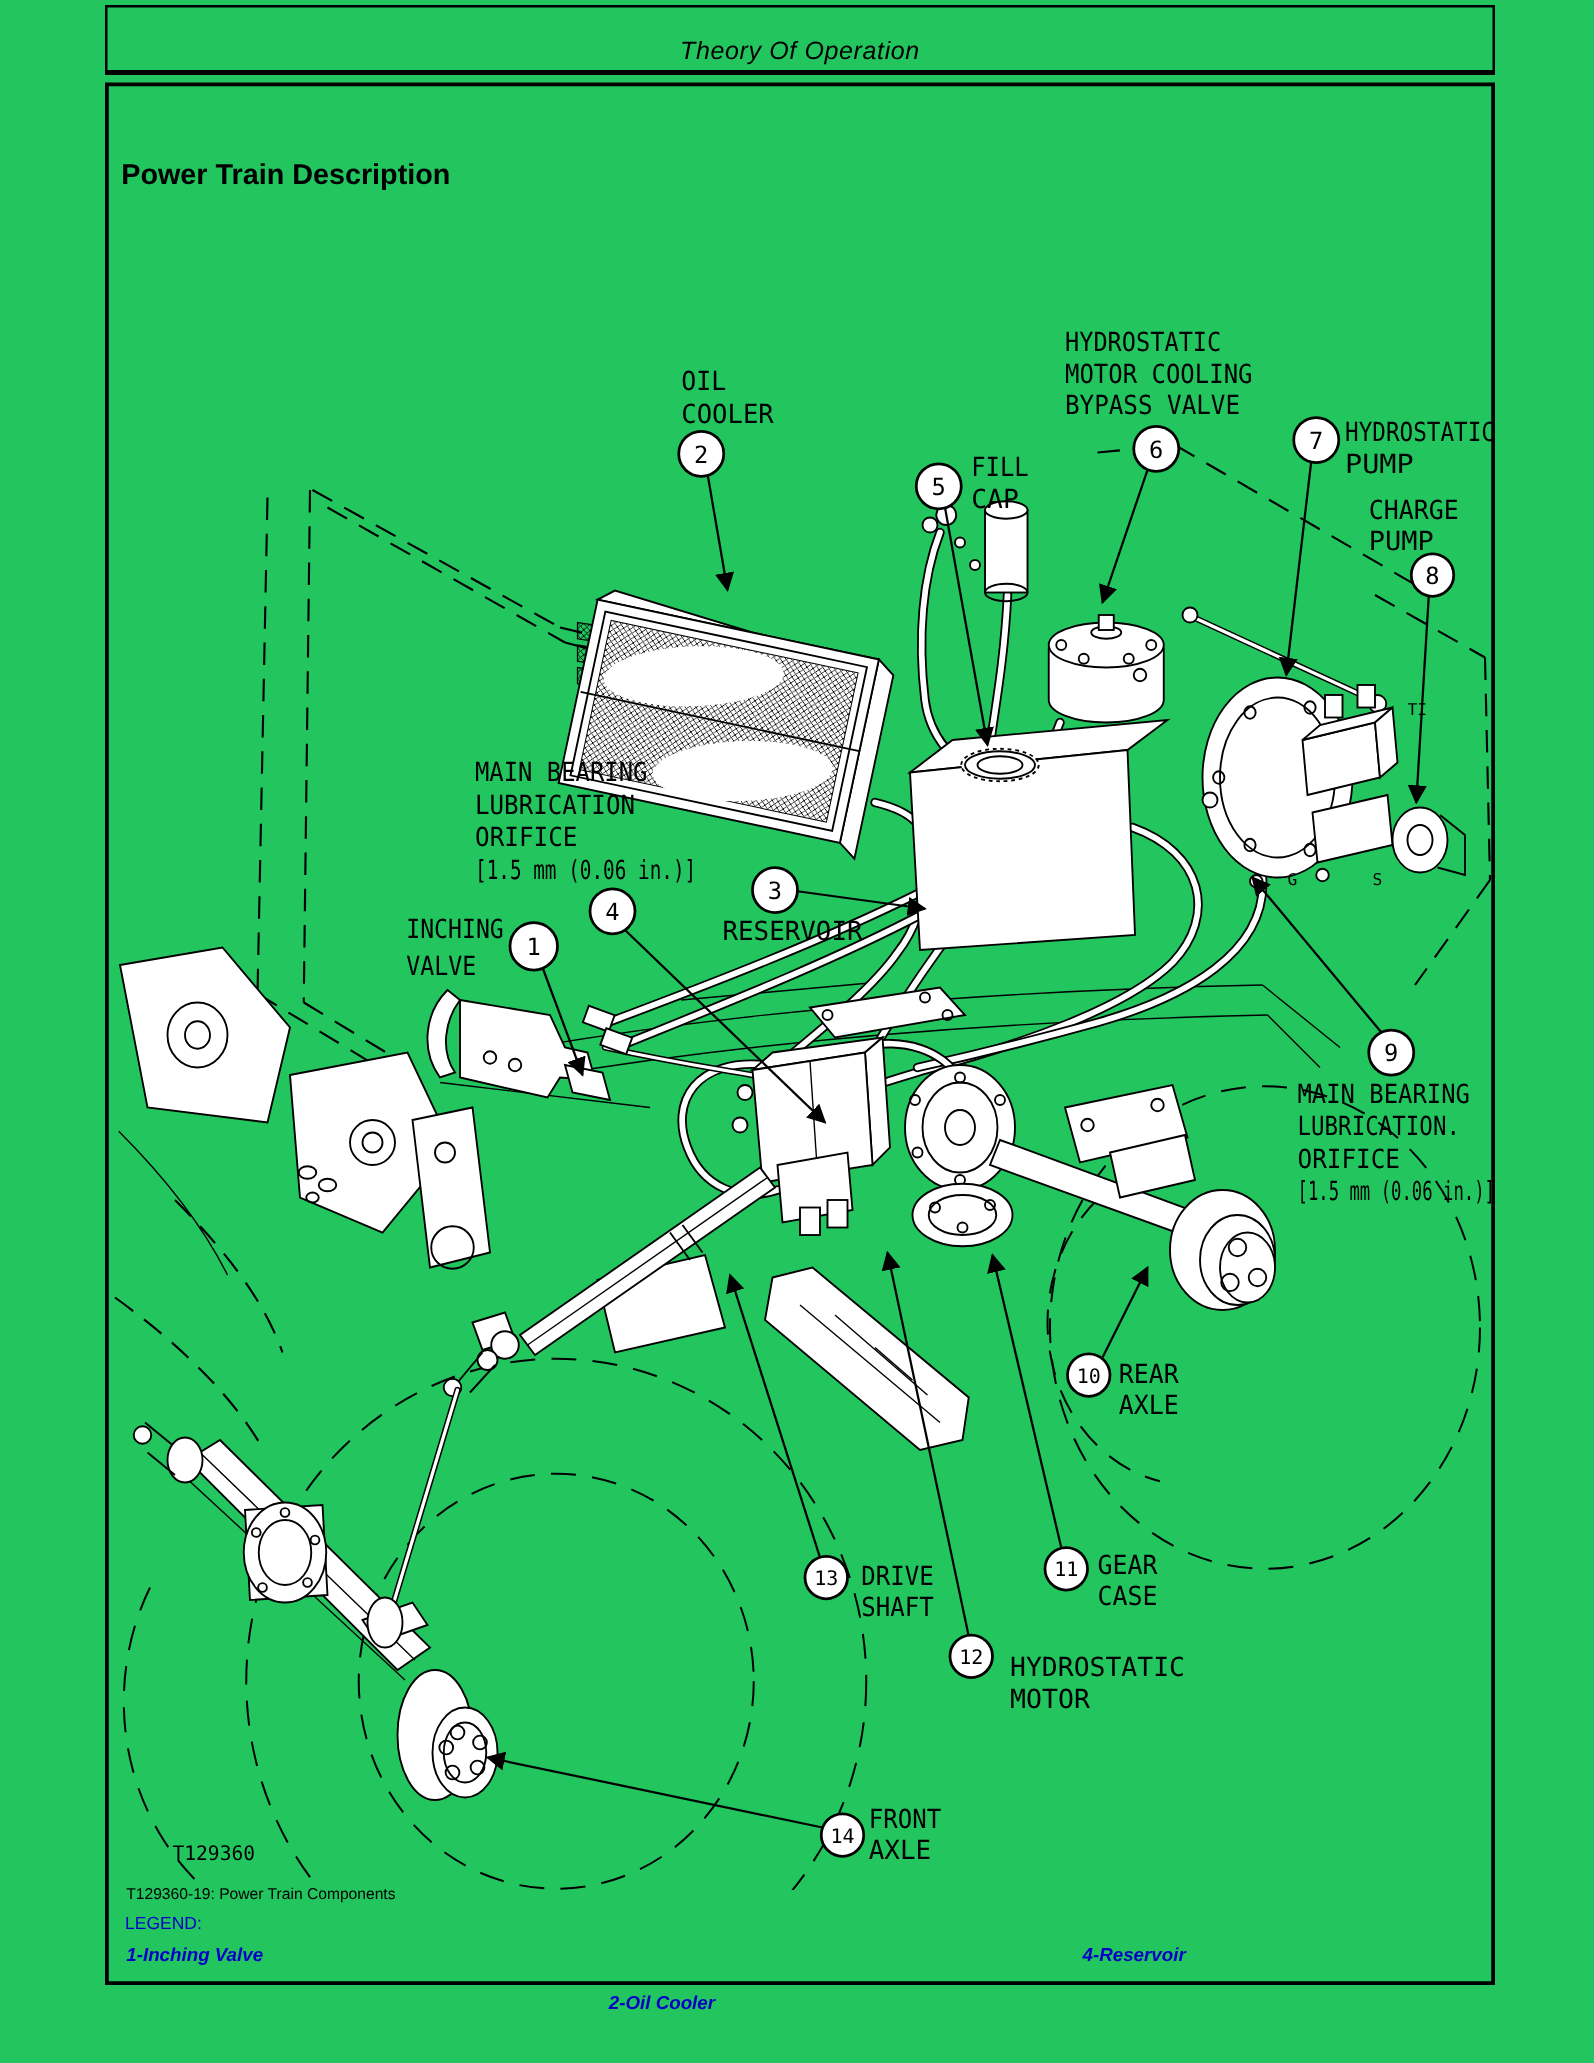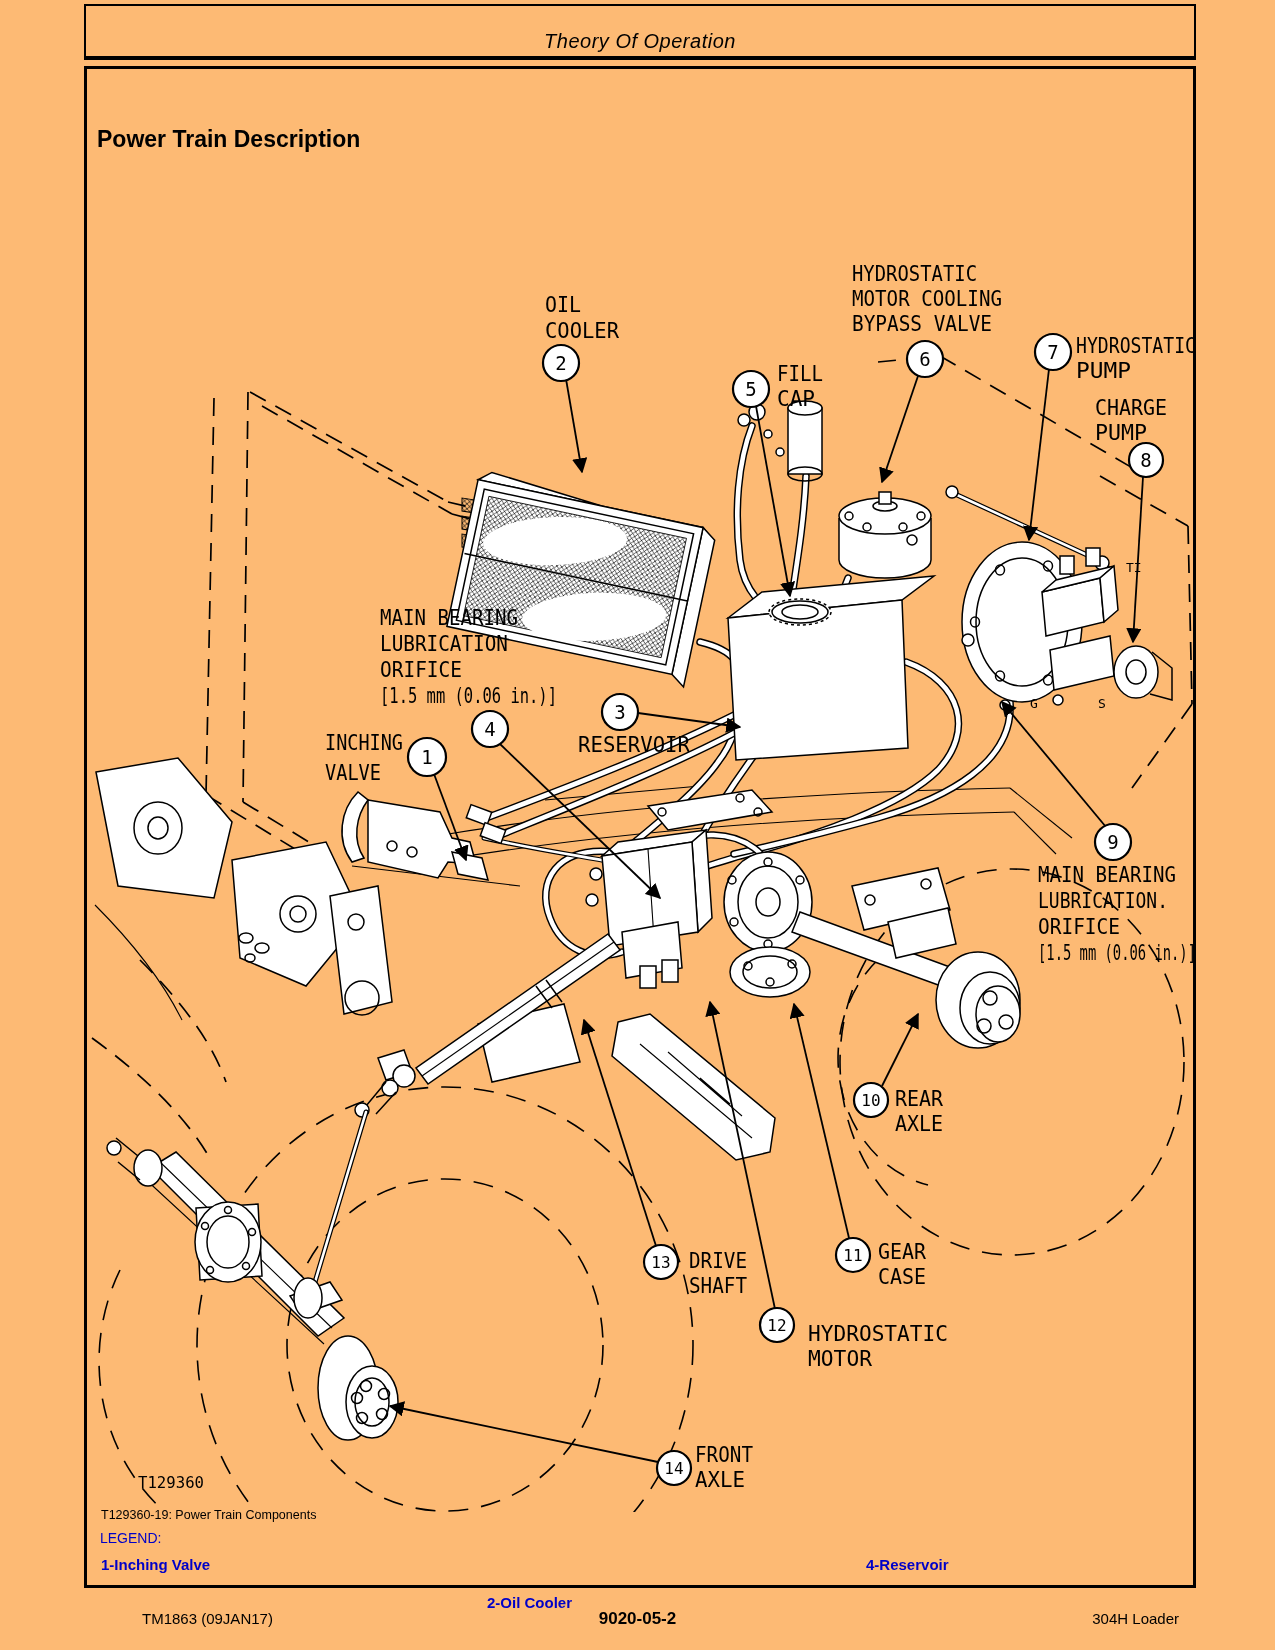--- a/index.html
+++ b/index.html
@@ -1,16 +1,16 @@
 <!DOCTYPE html>
 <html><head>
 <meta charset="utf-8">
 <style>
   html,body{margin:0;padding:0;background:#e8e8e8;}
-  .page{position:relative;width:1275px;height:1650px;background:#fdba74;
+  .page{position:relative;width:1275px;height:1650px;background:#22c55e;
         font-family:"Liberation Sans",sans-serif;color:#000;overflow:hidden;}
   .hdr-box{position:absolute;left:84px;top:4px;width:1108px;height:50px;
            border:2px solid #000;border-bottom:4px solid #000;}
   .hdr-title{position:absolute;left:0;right:0;bottom:3px;text-align:center;
              font-style:italic;font-size:20px;letter-spacing:.5px;}
   .main-box{position:absolute;left:84px;top:66px;width:1106px;height:1516px;
             border:3px solid #000;}
   .sec-title{position:absolute;left:97px;top:82px;font-size:23px;font-weight:bold;margin-top:44px;}
   svg.art{position:absolute;left:0;top:0;width:1275px;height:1650px;}
   svg text{font-family:"DejaVu Sans Mono",monospace;fill:#000;}
@@ -25,21 +25,21 @@
   .dash{stroke:#000;stroke-width:1.7;fill:none;stroke-dasharray:18 11;}
   .dashf{stroke:#000;stroke-width:1.6;fill:none;stroke-dasharray:20 13;}
   .tubeO{fill:none;stroke:#000;stroke-width:7.5;stroke-linecap:round;}
   .tubeI{fill:none;stroke:#fff;stroke-width:4.6;stroke-linecap:round;}
   .pipeO{fill:none;stroke:#000;stroke-width:5;stroke-linecap:round;}
   .pipeI{fill:none;stroke:#fff;stroke-width:2.6;stroke-linecap:round;}
   .leader{stroke:#000;stroke-width:1.8;fill:none;}
   .co{fill:#fff;stroke:#000;stroke-width:2.2;}
   .caption{position:absolute;left:101px;top:1508px;font-size:12.5px;}
   .legend-title{position:absolute;left:100px;top:1530px;font-size:14px;}
-  .legend-item{position:absolute;top:1556px;font-size:15px;font-weight:bold;}
+  .legend-item{position:absolute;top:1556px;font-size:15px;font-weight:bold;font-style:italic;}
   .footer{position:absolute;left:0;top:1606px;width:1275px;height:30px;font-size:15px;}
   .f-left{position:absolute;left:142px;top:4px;}
   .f-center{position:absolute;left:0;right:0;text-align:center;top:3px;
             font-size:17px;font-weight:bold;}
   .f-right{position:absolute;right:96px;top:4px;}
 </style>
 </head>
 <body>
 
 <div class="page">
@@ -454,19 +454,14 @@
     </g>
   </svg>
 
   <div class="caption">T129360-19: Power Train Components</div>
 
   <div class="legend-title" style="color: rgb(0, 0, 200);">LEGEND:</div>
   <div class="legend-item" style="left: 101px; color: rgb(0, 0, 200);">1-Inching Valve</div>
   <div class="legend-item" style="left: 487px; color: rgb(0, 0, 200); margin-top: 38px;">2-Oil Cooler</div>
   <div class="legend-item" style="left: 866px; color: rgb(0, 0, 200);">4-Reservoir</div>
 
-  <div class="footer">
-    <span class="f-left">TM1863 (09JAN17)</span>
-    <span class="f-center">9020-05-2</span>
-    <span class="f-right">304H Loader</span>
-  </div>
 
 </div>
 
 </body></html>

